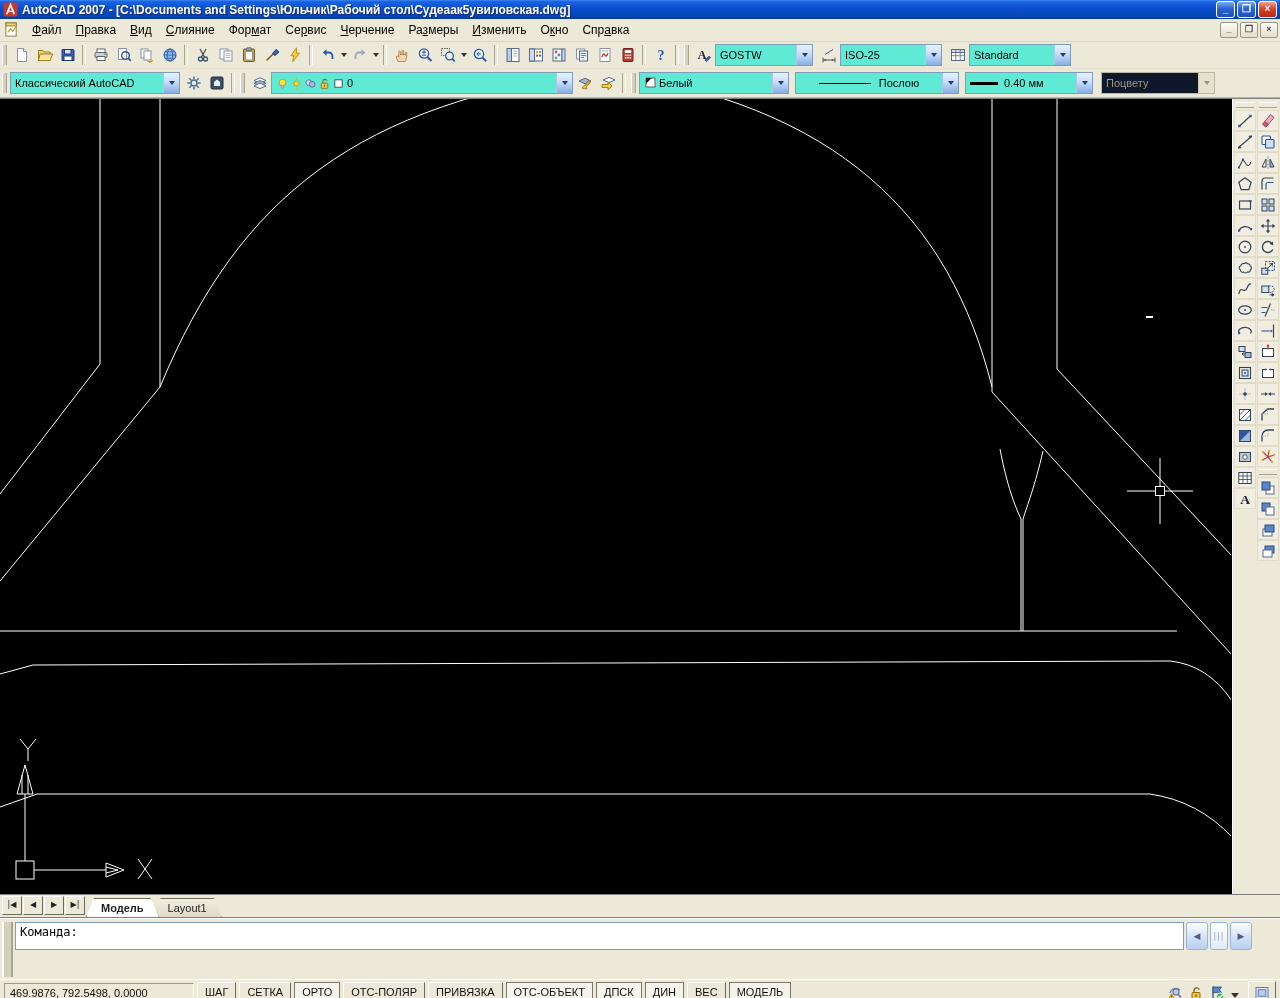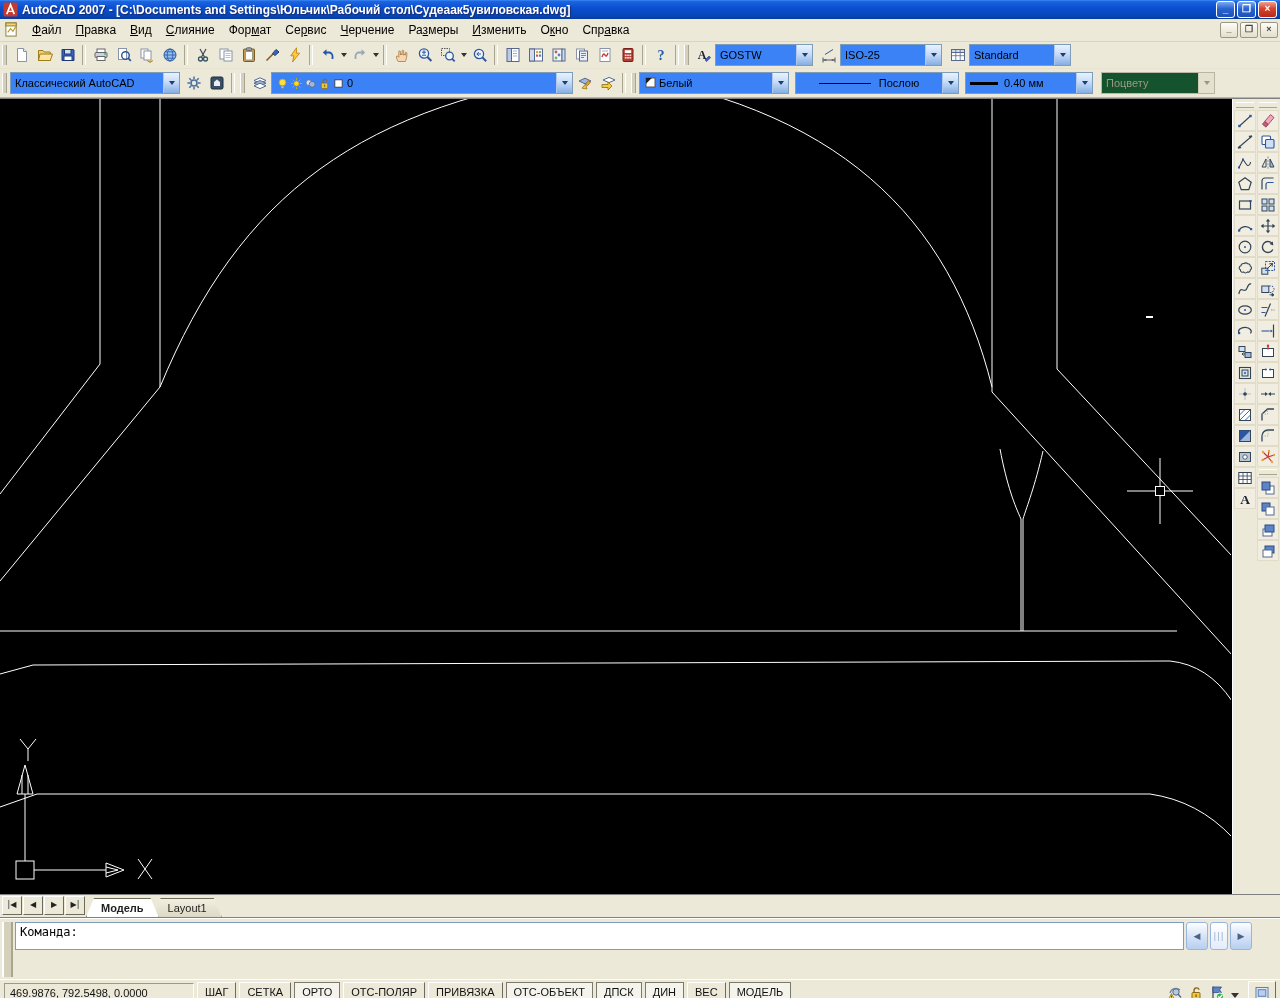--- a/index.html
+++ b/index.html
@@ -27,26 +27,26 @@
   
   .toolbar-row{display:flex;align-items:center;background:#ECE9D8;}
   #toolbar1{height:26px;border-bottom:1px solid #e6e2cf;}
   #toolbar2{height:28px;border-bottom:1px solid #b8b5a1;}
   .tgrip{width:3px;height:20px;margin:0 3px 0 2px;border-left:1px solid #fff;border-right:1px solid #a8a590;background:#d4d0bc;}
   .tbtn{width:23px;height:22px;display:flex;align-items:center;justify-content:center;flex:0 0 auto;}
   .tbtn svg{display:block;}
   .tsep{width:2px;height:20px;margin:0 3px;border-left:1px solid #a8a590;border-right:1px solid #fff;}
   .dropA{width:9px;height:22px;display:flex;align-items:center;justify-content:center;}
   .dropA i{border-left:3px solid transparent;border-right:3px solid transparent;border-top:4px solid #333;}
-  .combo{display:flex;align-items:center;height:20px;background:#3b82f6;border:1px solid #7F9DB9;font-size:11px;flex:0 0 auto;}
+  .combo{display:flex;align-items:center;height:20px;background:#5eead4;border:1px solid #7F9DB9;font-size:11px;flex:0 0 auto;}
   .combo .cval{flex:1;padding:0 4px;white-space:nowrap;overflow:hidden;color:#000;display:flex;align-items:center;gap:2px;}
   .combo .carr{width:15px;align-self:stretch;background:linear-gradient(180deg,#E9F2FD,#C7DCF8 45%,#86AEE4);border-left:1px solid #AFC7E8;
     display:flex;align-items:center;justify-content:center;}
   .combo .carr i{border-left:3px solid transparent;border-right:3px solid transparent;border-top:4px solid #1c3f70;}
-  .combo.disabled{background:#14532d;border-color:#b9b6a4;justify-content:space-between;}
+  .combo.disabled{background:#0f172a;border-color:#b9b6a4;justify-content:space-between;}
   .combo.disabled .cval{color:#9a9883;}
   .combo.disabled .carr{background:#E4E1CE;border-left-color:#cdcab6;}
   .combo.disabled .carr i{border-top-color:#9a9883;}
   .lw-sample{display:inline-block;width:28px;height:3px;background:#000;margin-right:4px;}
   .lt-sample{display:inline-block;width:52px;height:1px;background:#000;margin-right:6px;}
   .layer-glyphs{display:flex;align-items:center;gap:1px;}
   .layer-glyphs svg{display:block;}
 
   
   #main{display:flex;height:795px;border-top:1px solid #808080;}

